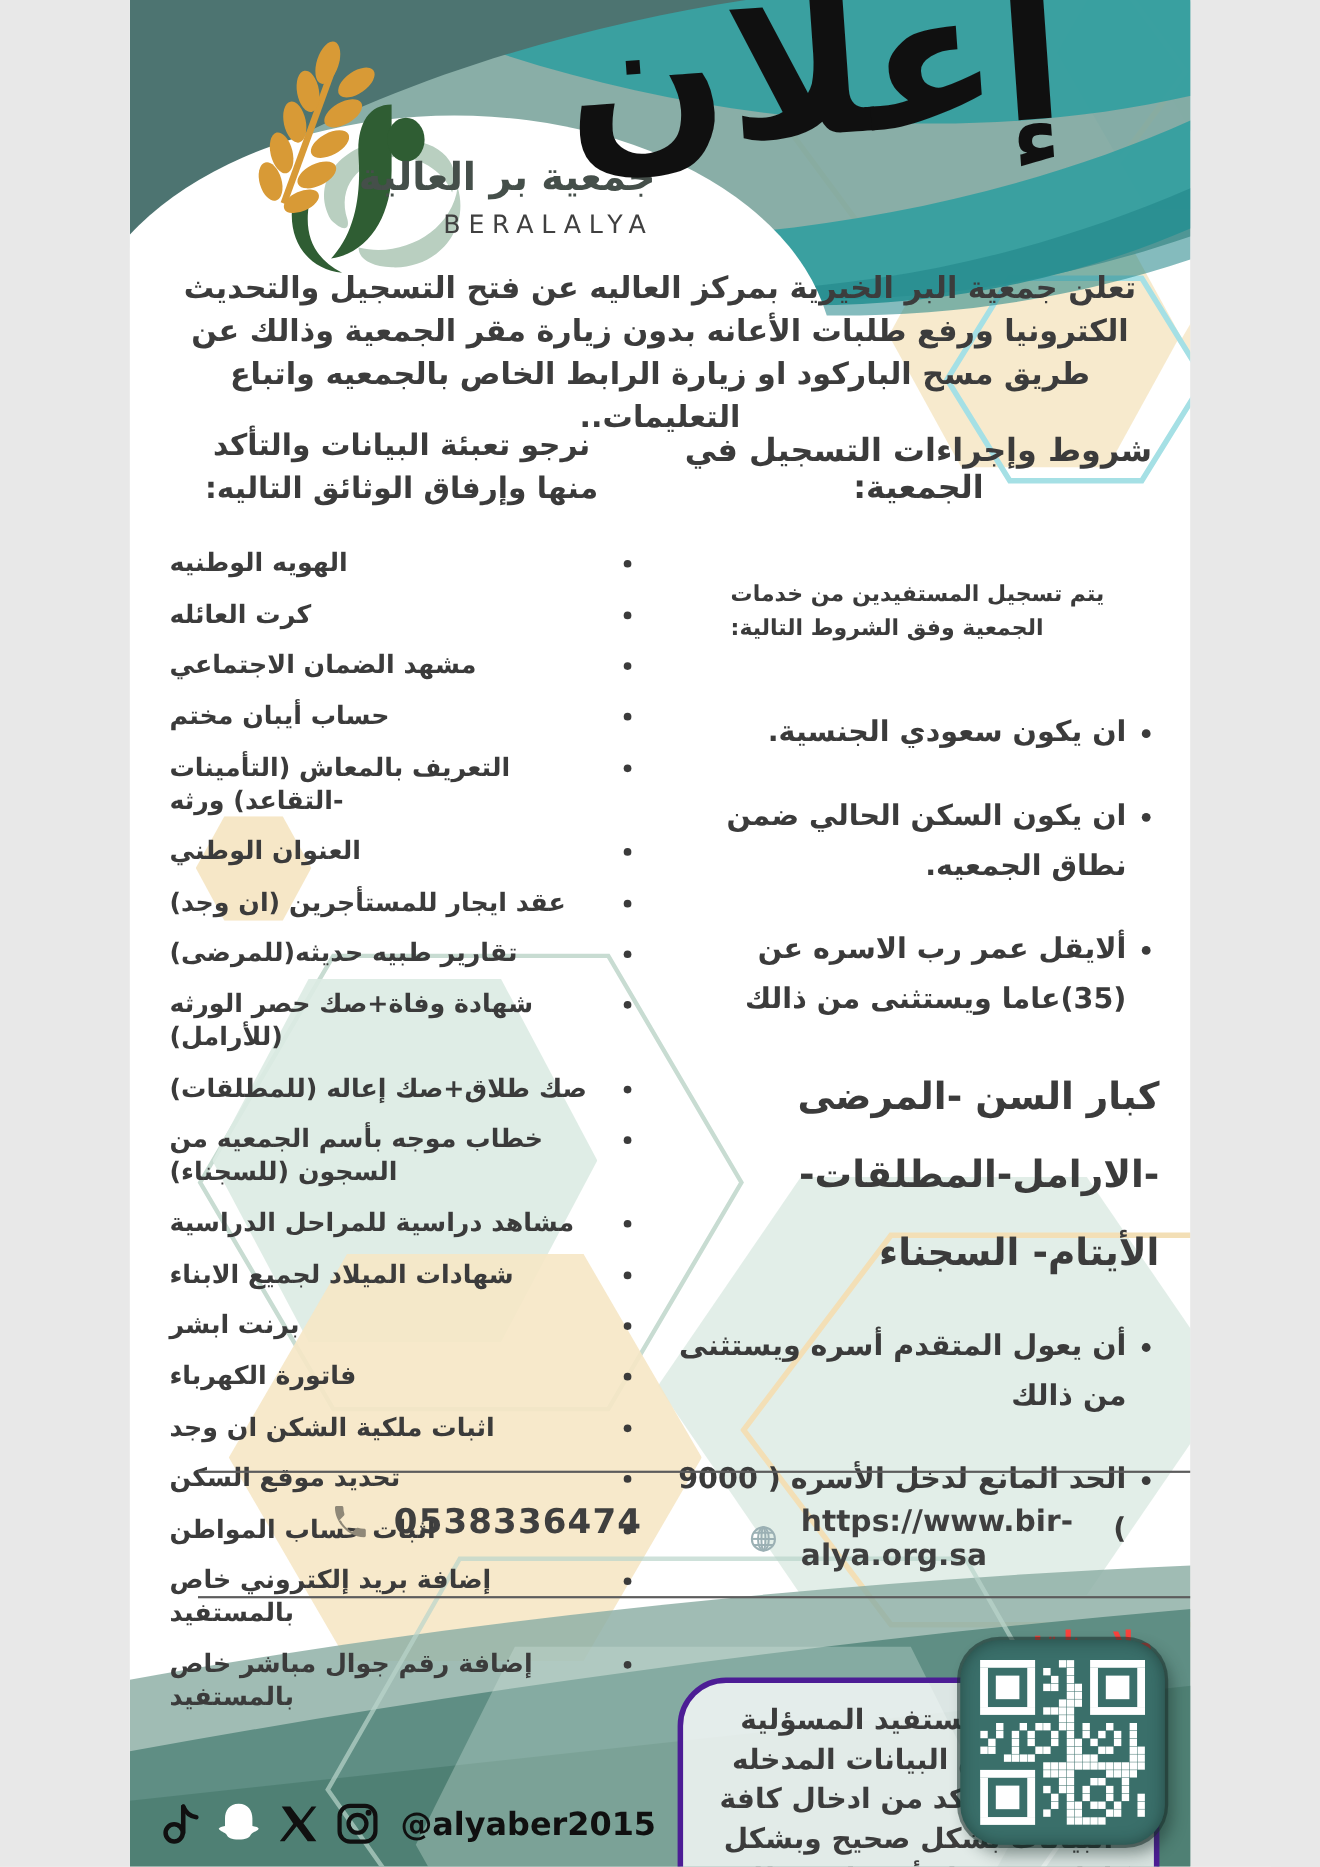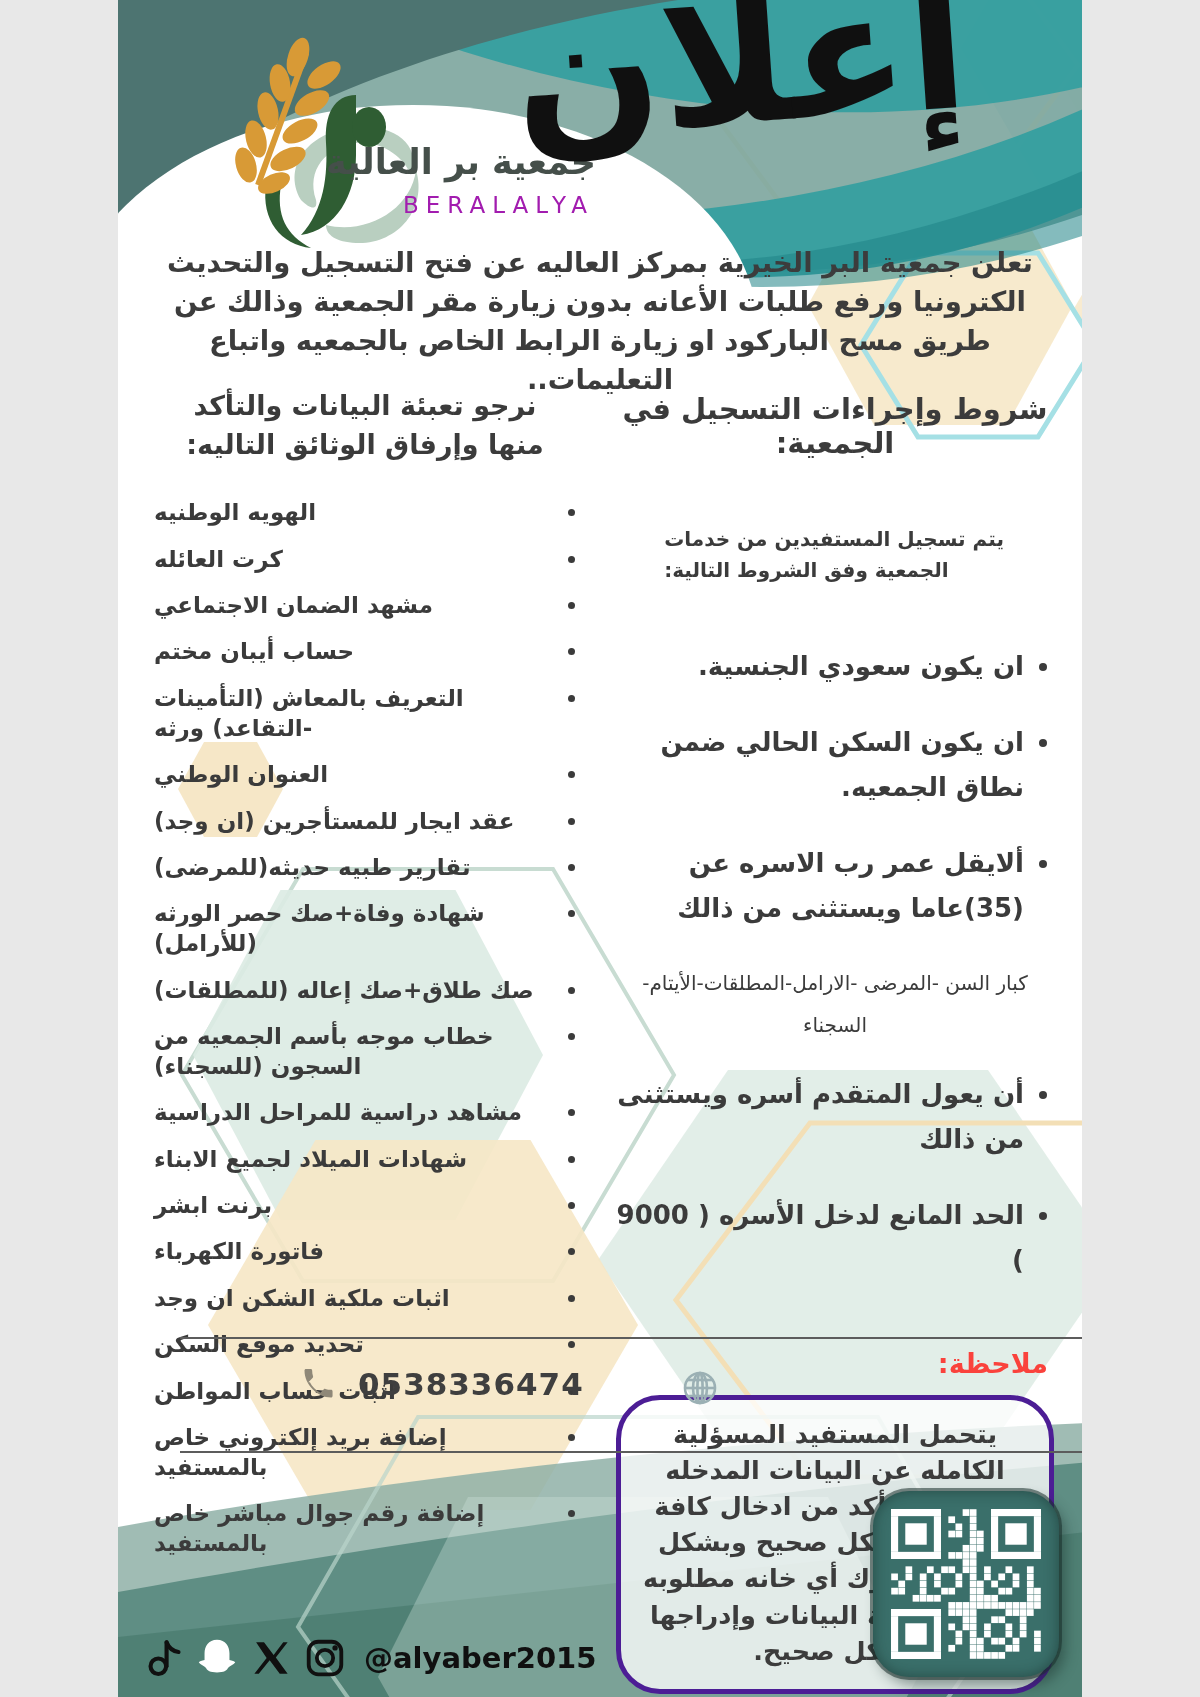--- a/index.html
+++ b/index.html
@@ -14,21 +14,21 @@
 
   
   .hex-fill{clip-path:polygon(25% 0,75% 0,100% 50%,75% 100%,25% 100%,0 50%);}
   .deco{pointer-events:none;z-index:1;}
 
   
   .header-art{left:0;top:0;z-index:2;}
   .logo-wrap{left:48px;top:30px;z-index:4;width:430px;height:220px;}
   .logo-graphic{position:absolute;left:40px;top:5px;}
   .logo-text-ar{position:absolute;right:0px;top:112px;font-size:35px;font-weight:bold;color:#454f4a;letter-spacing:0;}
-  .logo-text-en{position:absolute;right:2px;top:162px;font-size:23px;font-weight:normal;color:#a21caf;letter-spacing:7px;direction:ltr;}
+  .logo-text-en{position:absolute;right:2px;top:162px;font-size:23px;font-weight:normal;color:#404040;letter-spacing:7px;direction:ltr;}
   .banner-title{
     right:115px;top:-38px;z-index:4;font-size:172px;font-weight:bold;color:#101010;
     transform:rotate(-4deg);letter-spacing:2px;
   }
 
   
   .intro{
     left:42px;right:42px;top:243px;z-index:5;margin:0;
     font-size:27.5px;font-weight:bold;line-height:1.42;text-align:center;color:#3c3c3c;
   }
@@ -37,21 +37,21 @@
   .columns{left:28px;right:28px;top:378px;z-index:5;display:flex;gap:26px;}
   .col{flex:1;}
   .col-conditions{padding-left:6px;}
   .cond-heading{margin:14px 0 0;font-size:29px;font-weight:bold;text-align:center;color:#3b3b3b;}
   .cond-sub{margin:64px auto 0;width:78%;font-size:20px;font-weight:bold;text-align:left;line-height:1.55;color:#3b3b3b;}
   ul.blist{list-style:disc;margin:0;padding:0 30px 0 0;}
   ul.blist li{font-weight:bold;color:#3b3b3b;}
   ul.cond-list{margin-top:58px;}
   ul.cond-list li{font-size:26px;line-height:1.75;margin-bottom:30px;text-align:right;}
   ul.cond-list2 li{font-size:26px;line-height:1.75;margin-bottom:30px;text-align:right;}
-  .cond-exception{font-size:20px;font-weight:normal;text-align:center;line-height:2.1;margin:6px 0 26px;}
+  .cond-exception{font-size:34px;font-weight:bold;line-height:2.1;margin:6px 0 26px;}
   .note-label{margin:64px 6px 16px 0;font-size:27px;font-weight:bold;color:#fa423c;text-align:right;}
   .note-box{
     border:5px solid #4c1d95;border-radius:44px;padding:16px 20px 20px;
     font-size:25.5px;font-weight:bold;line-height:1.42;text-align:center;
     background:rgba(255,255,255,.78);color:#3c3c3c;
   }
   .doc-heading{margin:8px 30px 0;font-size:27px;font-weight:bold;text-align:center;line-height:1.45;color:#3b3b3b;}
   ul.doc-list{margin-top:34px;padding-left:8px;}
   ul.doc-list li{font-size:23px;line-height:1.3;margin-bottom:16.5px;text-align:left;}
 
@@ -239,20 +239,21 @@
       <svg width="40" height="40" viewBox="0 0 40 40">
         <g fill="none" stroke="#9bb0b4" stroke-width="2.6">
           <circle cx="20" cy="20" r="15"></circle>
           <ellipse cx="20" cy="20" rx="7" ry="15"></ellipse>
           <ellipse cx="20" cy="20" rx="2.6" ry="15"></ellipse>
           <line x1="5" y1="20" x2="35" y2="20"></line>
           <line x1="7" y1="12" x2="33" y2="12"></line>
           <line x1="7" y1="28" x2="33" y2="28"></line>
         </g>
       </svg>
+      <span class="site-url">https://www.bir-alya.org.sa</span>
     </div>
   </div>
   <div class="abs rule rule-bottom"></div>
 
   <svg class="abs footer-art" width="1200" height="320" viewBox="0 0 320 0 1200 320" style="bottom:0;">
   </svg>
   <svg class="abs footer-art" width="1200" height="320" viewBox="0 0 1200 320">
     <path d="M0,150 C320,92 760,44 1200,40 L1200,320 L0,320 Z" fill="#8fb0a7" opacity="0.85"></path>
     <path d="M0,215 C360,150 760,96 1200,68 L1200,320 L0,320 Z" fill="#5f8e84"></path>
     <path d="M0,260 L1200,130 L1200,320 L0,320 Z" fill="#4b7d71" opacity="0.8"></path>

